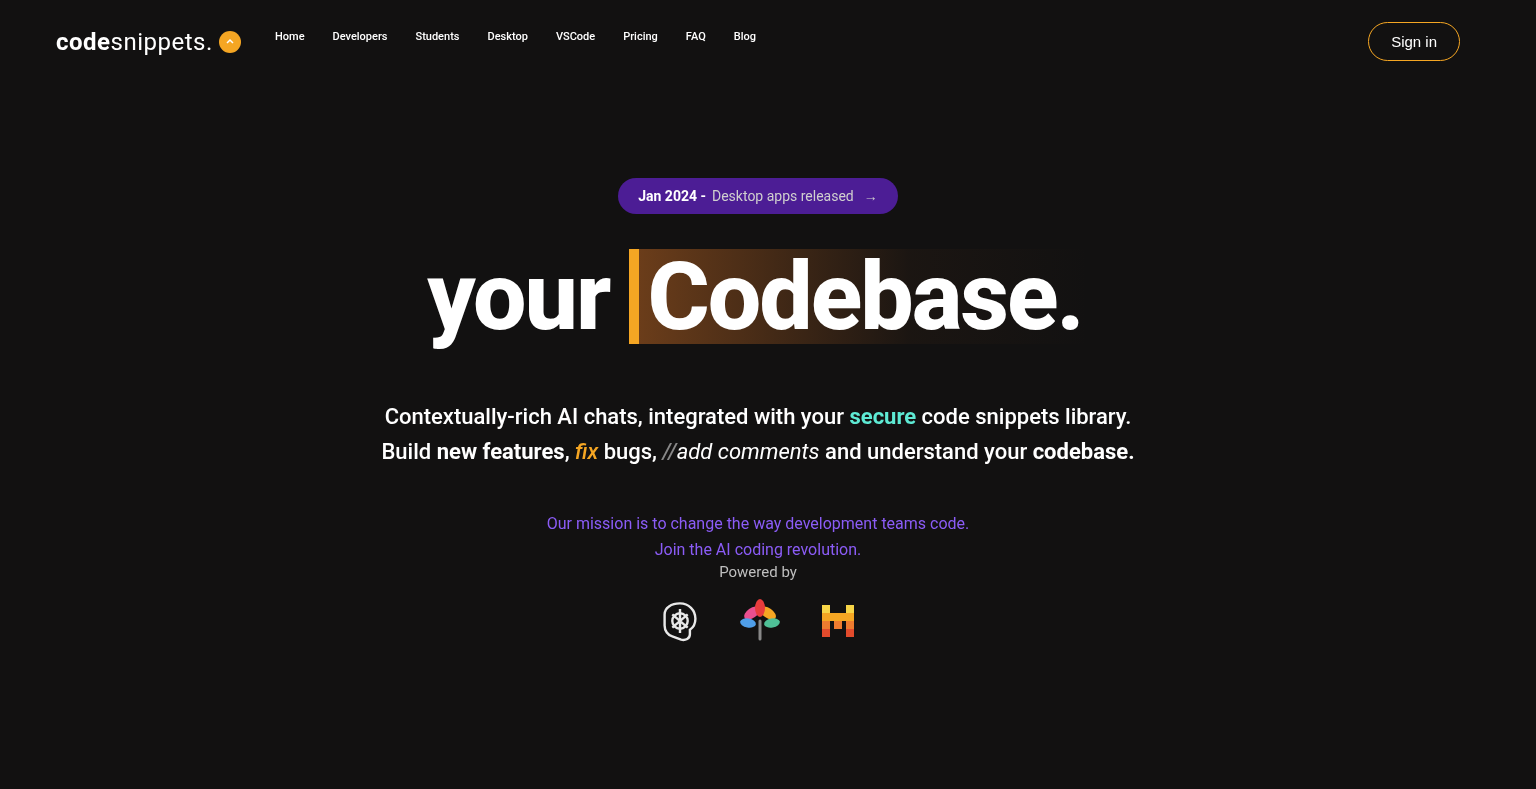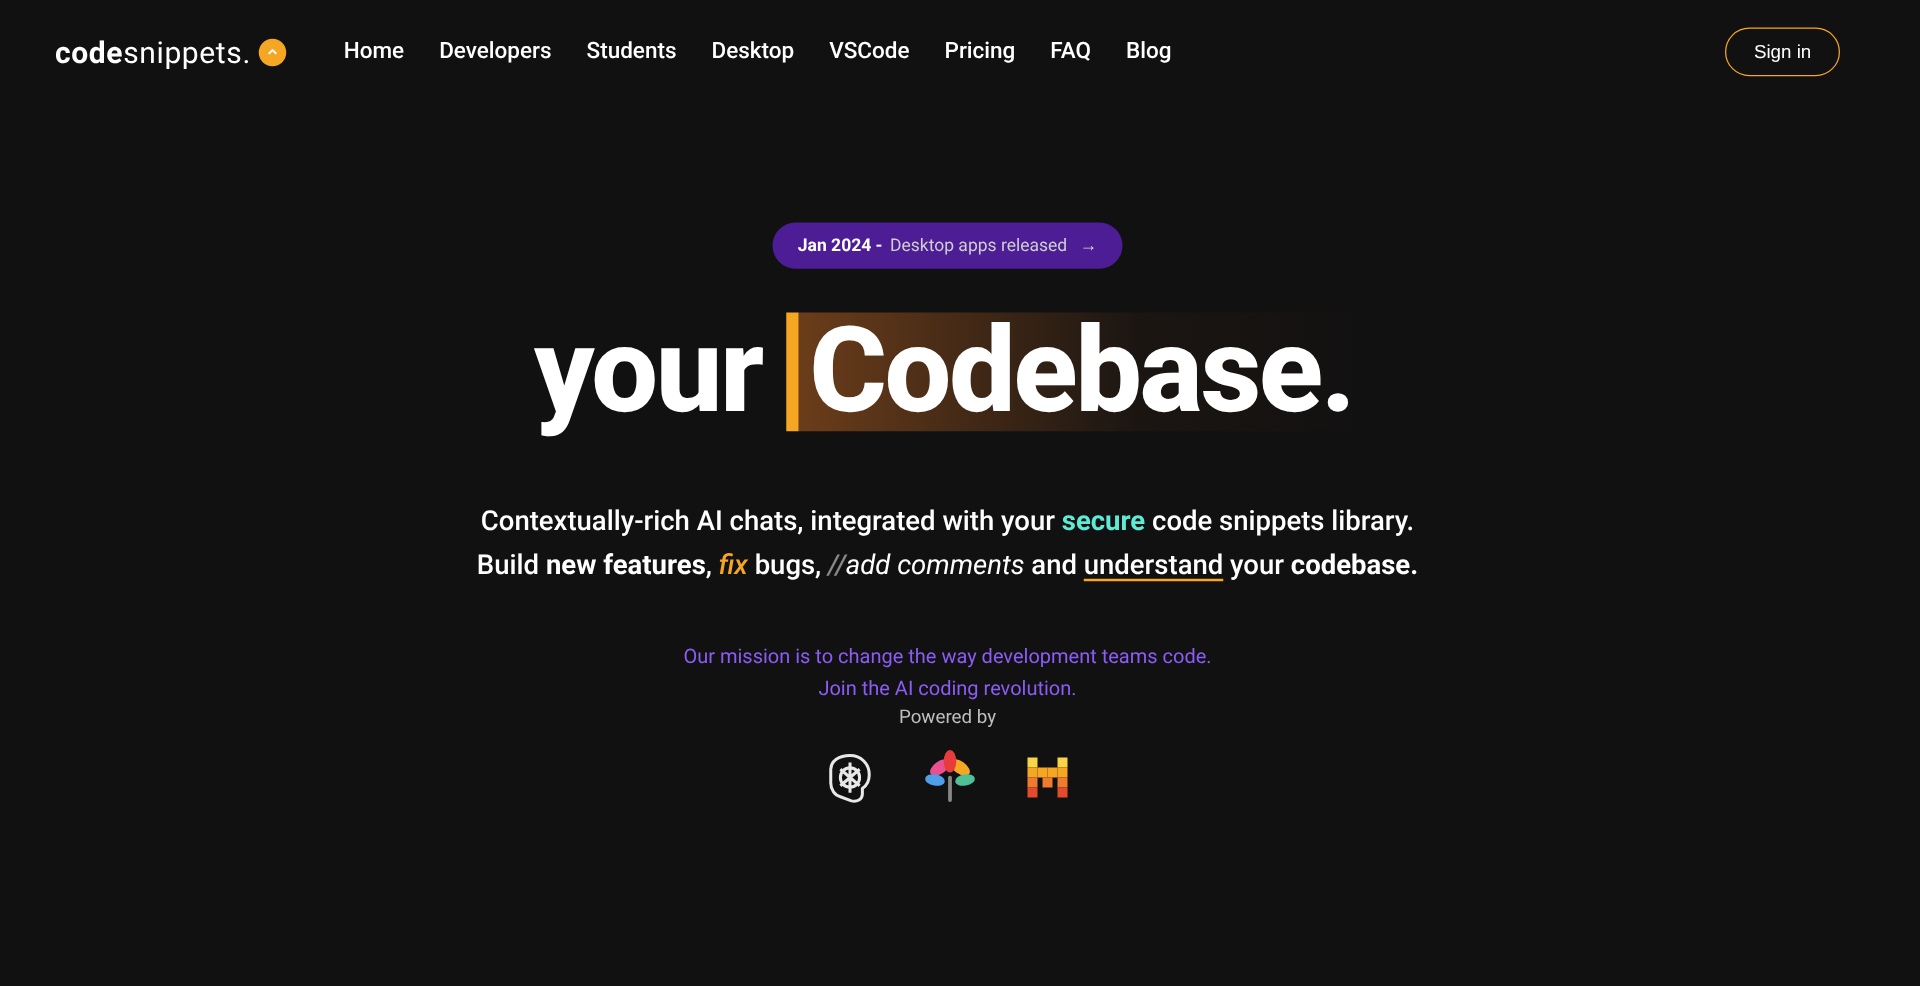--- a/index.html
+++ b/index.html
@@ -8,21 +8,21 @@
       color: #fff;
       font-family: -apple-system, BlinkMacSystemFont, "Segoe UI", Roboto, sans-serif;
       width: 1516px;
       min-height: 789px;
       overflow-x: hidden;
     }
     .header {
       display: flex;
       align-items: center;
       justify-content: space-between;
-      padding: 22px 44px;
+      padding: 22px 56px;
     }
     .logo {
       display: flex;
       align-items: center;
       gap: 6px;
     }
     .logo-text {
       font-size: 24px;
       font-weight: 400;
       letter-spacing: 0.5px;
@@ -43,21 +43,21 @@
     .nav {
       display: flex;
       gap: 28px;
       position: absolute;
       left: 275px;
       top: 30px;
     }
     .nav a {
       color: #fff;
       text-decoration: none;
-      font-size: 18px;
+      font-size: 11px;
       font-weight: 500;
     }
     .signin {
       border: 1.5px solid #f5a623;
       background: transparent;
       color: #fff;
       padding: 10px 22px;
       border-radius: 24px;
       font-size: 15px;
       font-weight: 500;
@@ -130,21 +130,21 @@
       margin-top: 55px;
       font-size: 22px;
       line-height: 1.6;
       font-weight: 500;
     }
     .subhead .secure { color: #5eead4; font-weight: 700; }
     .subhead .newfeatures { font-weight: 700; }
     .subhead .fix { color: #f5a623; font-style: italic; }
     .subhead .comments-pref { color: #888; font-style: italic; }
     .subhead .comments { font-weight: 400; font-style: italic; }
-    .subhead .understand { text-decoration: underline; text-decoration-color: #f5a623; text-underline-offset: 4px; }
+    .subhead .understand { text-decoration-color: #f5a623; text-underline-offset: 4px; }
     .subhead .codebase2 { font-weight: 700; }
     .mission {
       margin-top: 42px;
       font-size: 16px;
       color: #8b5cf6;
       line-height: 1.6;
     }
     .powered {
       font-size: 15px;
       color: #bfbfbf;

